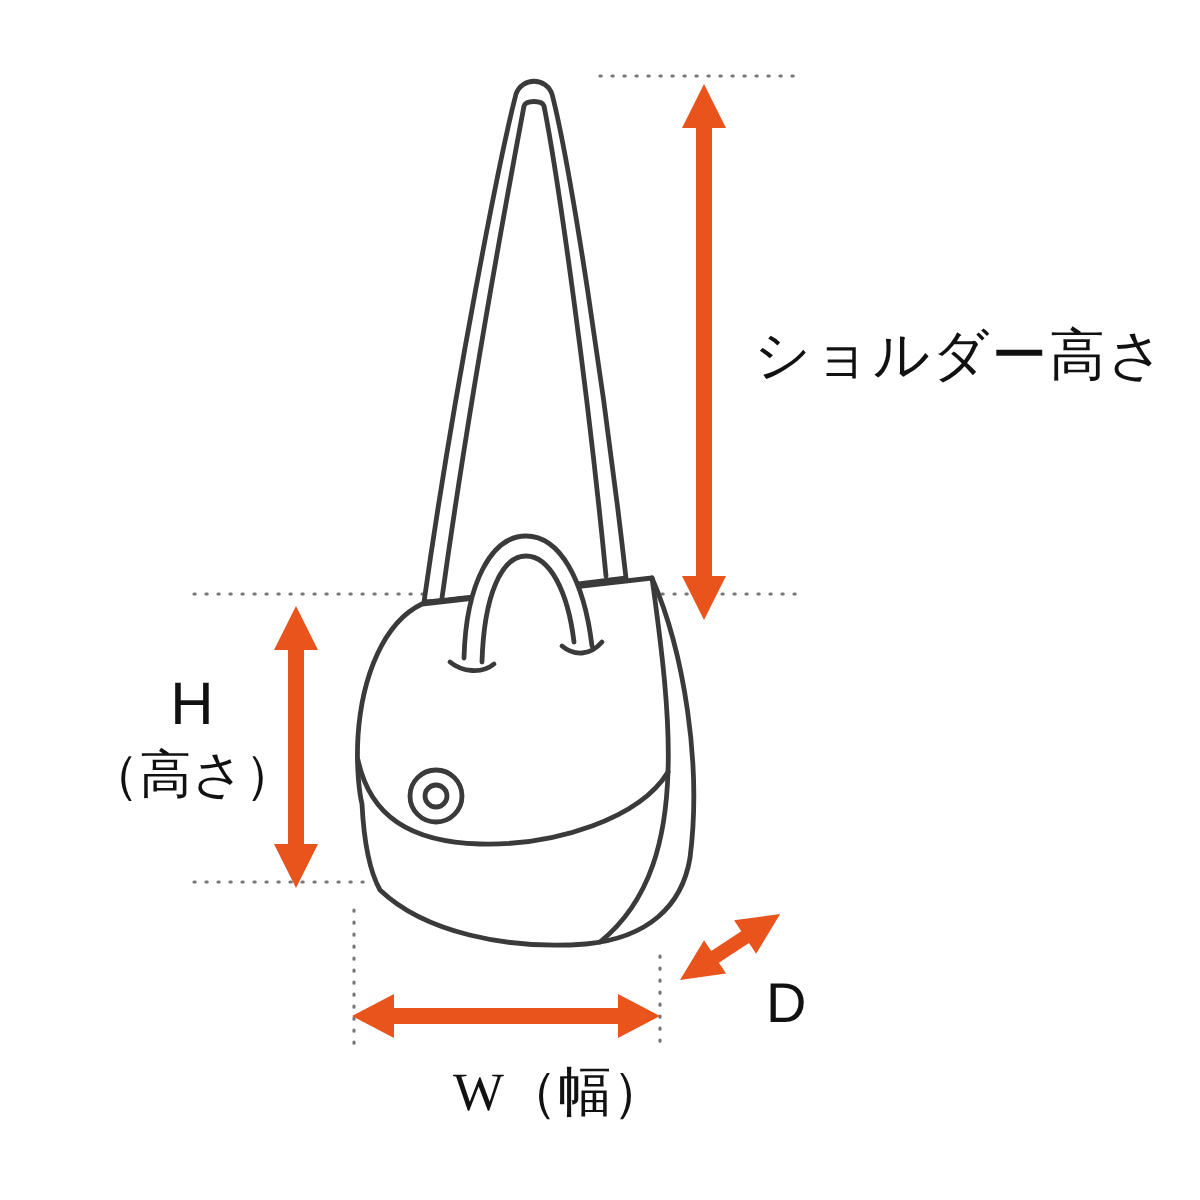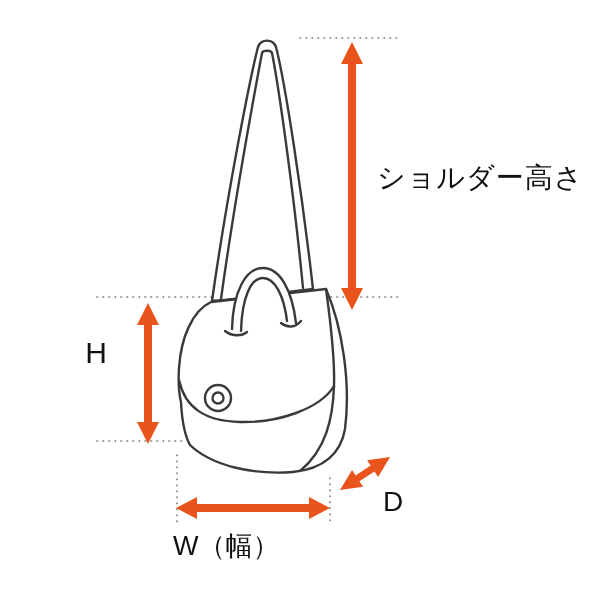--- a/index.html
+++ b/index.html
@@ -13,21 +13,21 @@
   .canvas svg{position:absolute;left:0;top:0;}
   .label{
     position:absolute;
     color:#111111;
     line-height:1.22;
     white-space:nowrap;
   }
   .label-shoulder{left:377px;top:161px;font-size:28px;letter-spacing:1px;}
   .label-height{left:40px;top:335px;width:112px;text-align:center;font-size:26px;}
   .label-height .abbr{font-size:30px;display:block;}
-  .label-width{left:173px;top:530px;width:160px;text-align:left;font-size:27px;}
+  .label-width{left:173px;top:530px;width:160px;text-align:right;font-size:27px;font-family:Liberation Serif, serif;}
   .label-depth{left:383px;top:485px;font-size:26px;}
   .label-depth .abbr{font-size:28px;display:block;}
 </style>
 </head>
 <body>
 
 <div class="canvas">
 
   <svg width="600" height="600" viewBox="0 0 600 600">
 
@@ -64,20 +64,21 @@
       <path d="M148,303 L137,325 L144,325 L144,422 L137,422 L148,444 L159,422 L152,422 L152,325 L159,325 Z"></path>
       <path d="M176,508 L197,497 L197,504 L309,504 L309,497 L330,508 L309,519 L309,512 L197,512 L197,519 Z"></path>
       <path d="M0,0 L21,-10 L21,-3.5 L39,-3.5 L39,-10 L60,0 L39,10 L39,3.5 L21,3.5 L21,10 Z" transform="translate(340,490) rotate(-33.4)"></path>
     </g>
   </svg>
 
   <div class="label label-shoulder">ショルダー高さ</div>
 
   <div class="label label-height">
     <span class="abbr">H</span>
+    <span>（高さ）</span>
   </div>
 
   <div class="label label-width">W（幅）</div>
 
   <div class="label label-depth">
     <span class="abbr">D</span>
   </div>
 
 </div>
 

